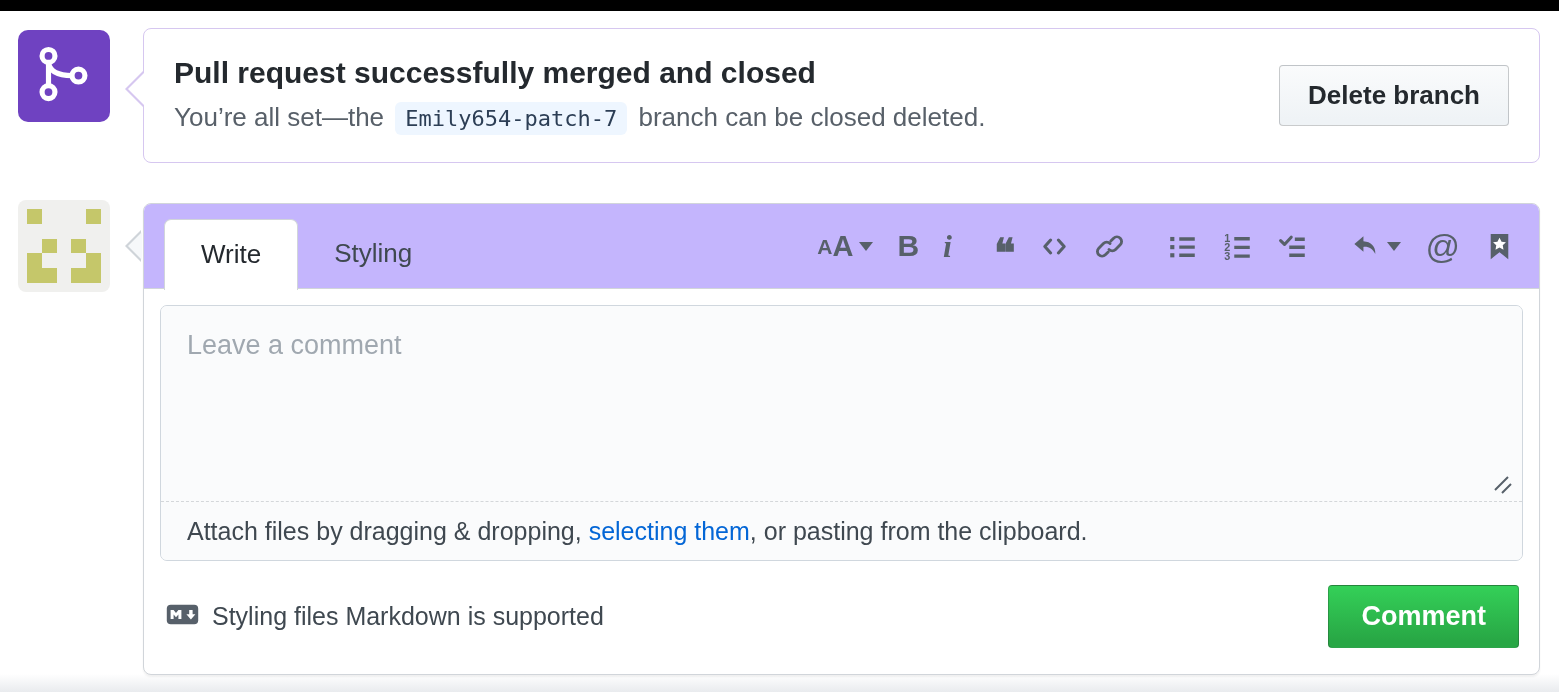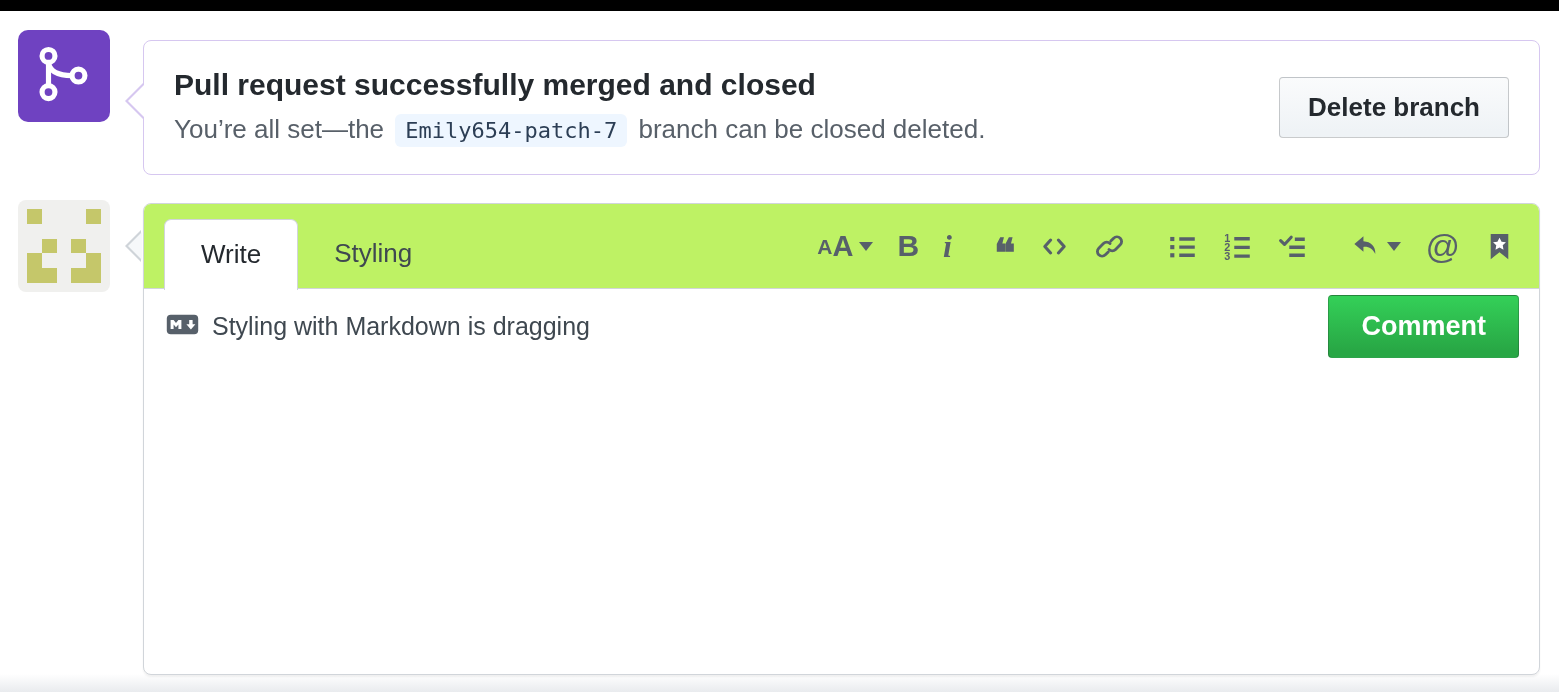--- a/index.html
+++ b/index.html
@@ -16,21 +16,21 @@
 
   
   .merge-icon{
     position:absolute;left:18px;top:30px;width:92px;height:92px;
     background:var(--purple,#6f42c1);border-radius:10px;
     display:flex;align-items:center;justify-content:center;
   }
   .merge-icon svg{width:62px;height:62px;}
 
   .banner{
-    position:absolute;left:143px;top:40px;width:1397px;height:135px;
+    position:absolute;left:143px;top:28px;width:1397px;height:135px;
     background:#fff;border:1.5px solid #d6c7f0;border-radius:8px;
     box-sizing:border-box;display:flex;align-items:center;
     padding:0 30px 0 30px;
   }
   .banner::before{
     content:"";position:absolute;left:-19px;top:42px;
     border-style:solid;border-width:18px 18px 18px 0;
     border-color:transparent #d6c7f0 transparent transparent;
   }
   .banner::after{
@@ -65,21 +65,21 @@
 
   
   .comment-box{
     position:absolute;left:143px;top:203px;width:1397px;height:472px;
     background:#fff;border:1.5px solid #d1d5da;border-radius:8px;
     box-sizing:border-box;display:flex;flex-direction:column;
     box-shadow:0 2px 2px rgba(27,31,35,0.06);
   }
   .cf-head{
     position:relative;height:85px;flex:0 0 auto;
-    background:#bef264;border-bottom:1.5px solid #d1d5da;
+    background:#c4b5fd;border-bottom:1.5px solid #d1d5da;
     border-radius:7px 7px 0 0;
     display:flex;align-items:flex-end;padding:0 24px 0 20px;box-sizing:border-box;
   }
   .cf-head::before{
     content:"";position:absolute;left:-19px;top:26px;
     border-style:solid;border-width:16px 16px 16px 0;
     border-color:transparent #cfd4d9 transparent transparent;
   }
   .cf-head::after{
     content:"";position:absolute;left:-16px;top:28px;
@@ -274,27 +274,42 @@
           <span class="tb-btn">
             <svg class="ic" viewBox="0 0 24 24">
               <path d="M5.2 2.4 h13.6 V21.8 l-6.8-5.4 -6.8 5.4 Z" fill="currentColor"></path>
               <path d="M12 5.2 l1.6 3.1 3.4.4 -2.5 2.4 .6 3.4 -3.1-1.7 -3.1 1.7 .6-3.4 -2.5-2.4 3.4-.4 Z" fill="#ffffff"></path>
             </svg>
           </span>
         </div>
       </div>
   </div>
 
+  <div class="cf-body">
+    <div class="editor-box">
+      <textarea class="comment-textarea" placeholder="Leave a comment" style=""></textarea>
+      <span class="resize-grip">
+        <svg viewBox="0 0 22 22">
+          <path d="M3 16 L16 3 M10 19 L19 10" stroke="#57606a" stroke-width="2" fill="none"></path>
+        </svg>
+      </span>
+      <div class="attach-bar">
+        <span>
+          <span>Attach files by dragging &amp; dropping, </span><a class="attach-link" href="#">selecting them</a><span>, or pasting from the clipboard.</span>
+        </span>
+      </div>
+    </div>
+  </div>
 
   <div class="cf-foot">
     <div class="md-note">
       <span>
         <svg viewBox="0 0 33 21">
           <rect x="0.8" y="0.8" width="31.4" height="19.4" rx="4" fill="#57606a"></rect>
           <path d="M4.6 15 V6 h3 l2.4 3.1 L12.4 6 h3 v9 h-3 v-4.6 L10 13.2 7.6 10.4 V15 Z" fill="#ffffff"></path>
           <path d="M23.2 6 h3.4 v4.3 h2.8 L24.9 15.4 20.4 10.3 h2.8 Z" fill="#ffffff"></path>
         </svg>
       </span>
-      <span>Styling with Markdown is dragging</span>
+      <span>Styling files Markdown is supported</span>
     </div>
     <button class="comment-btn">Comment</button>
   </div>
 </div>
 
 </body></html>

